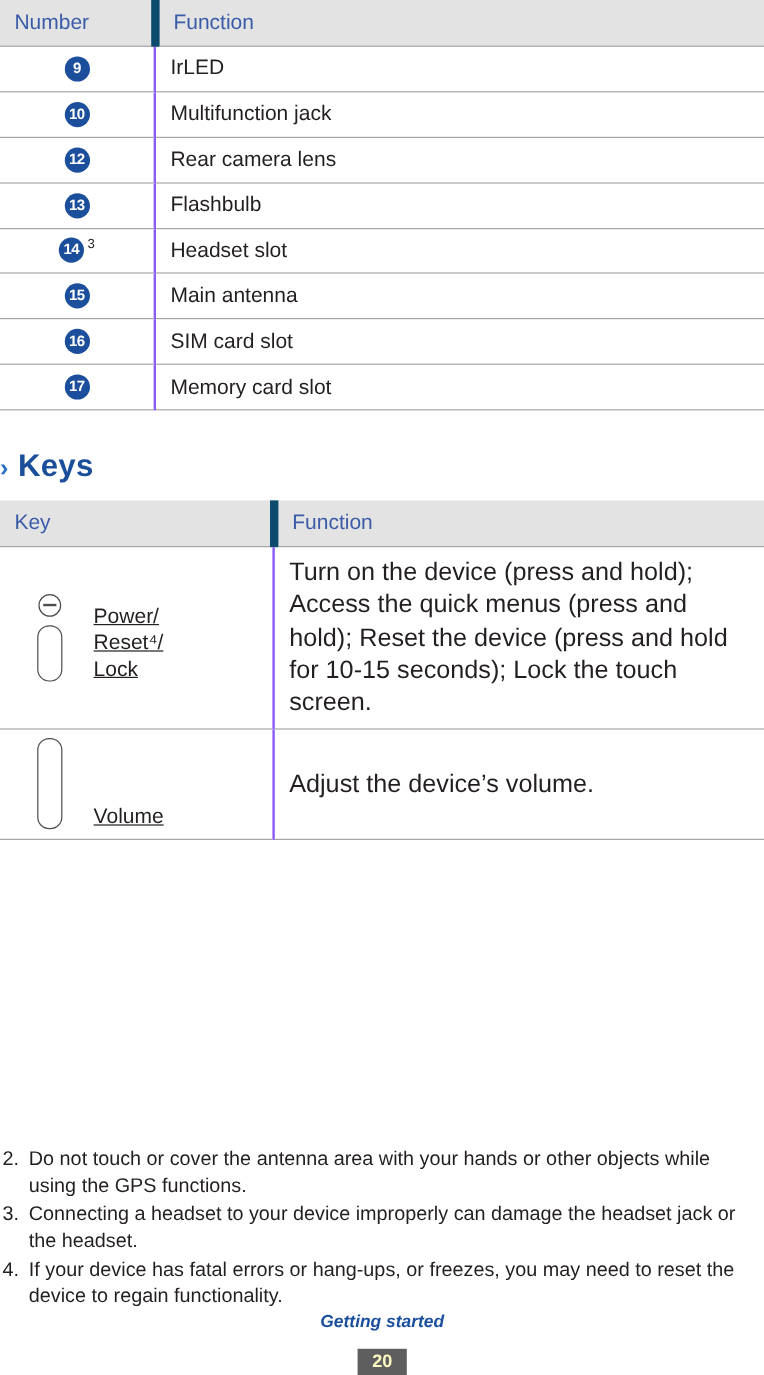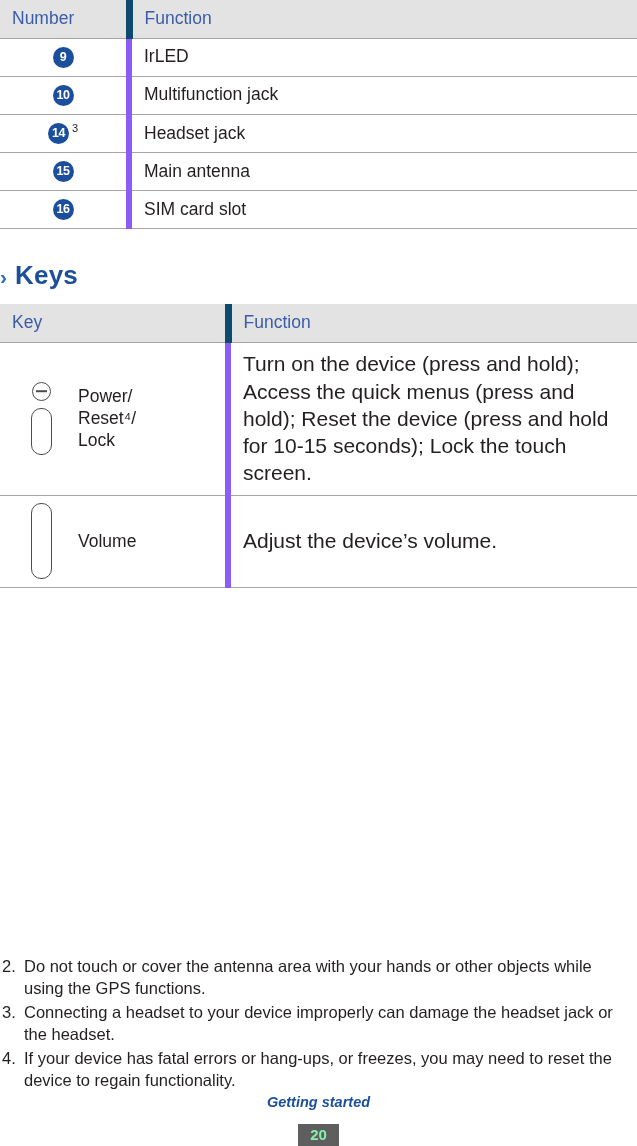--- a/index.html
+++ b/index.html
@@ -36,21 +36,21 @@
   }
   .tbl-numbers thead th { border-top: none; }
   th.divider { border-left: 7px solid #0c4a6e; }
 
   td {
     font-size: 17.5px;
     padding: 7px 12px 8px 12px;
     border-bottom: 1px solid #a6a6a6;
     vertical-align: middle;
   }
-  td.divider { border-left: 6px solid #8b5cf6; }
+  td.divider { border-left: 2px solid #8b5cf6; }
   td.numcell {
     text-align: center;
     padding-left: 0;
     padding-right: 0;
   }
 
   
   .circ {
     display: inline-block;
     width: 21px;
@@ -88,23 +88,24 @@
   .section-title {
     color: #1b4f9c;
     font-size: 26px;
     font-weight: bold;
     letter-spacing: 0.2px;
   }
 
   
   .keycell {
     display: flex;
-    align-items: center;
+    align-items: flex-end;
     gap: 18px;
     padding-left: 10px;
+    text-decoration: underline;
   }
   .keylabel {
     font-size: 17.5px;
     line-height: 1.26;
   }
   .key-glyph {
     width: 38px;
     flex: 0 0 38px;
     display: flex;
     flex-direction: column;
@@ -167,21 +168,21 @@
   .footer-label {
     color: #1b4f9c;
     font-size: 14.5px;
     font-weight: bold;
     font-style: italic;
     margin-bottom: 14px;
   }
   .page-badge {
     display: inline-block;
     background: #5e5e5e;
-    color: #86efac;
+    color: #fef9c3;
     font-size: 15px;
     font-weight: bold;
     padding: 2px 12px 3px 12px;
     min-width: 16px;
   }
 </style>
 </head>
 <body>
 
 <table class="tbl-numbers">
@@ -198,30 +199,42 @@
   <tbody>
     <tr>
       <td class="numcell"><span class="circ">9</span></td>
       <td class="divider">IrLED</td>
     </tr>
     <tr>
       <td class="numcell"><span class="circ">10</span></td>
       <td class="divider">Multifunction jack</td>
     </tr>
     <tr>
+      <td class="numcell"><span class="circ">12</span></td>
+      <td class="divider">Rear camera lens</td>
+    </tr>
+    <tr>
+      <td class="numcell"><span class="circ">13</span></td>
+      <td class="divider">Flashbulb</td>
+    </tr>
+    <tr>
       <td class="numcell"><span class="circ">14</span><span class="sup">3</span></td>
-      <td class="divider">Headset jack</td>
+      <td class="divider">Headset slot</td>
     </tr>
     <tr>
       <td class="numcell"><span class="circ">15</span></td>
       <td class="divider">Main antenna</td>
     </tr>
     <tr>
       <td class="numcell"><span class="circ">16</span></td>
       <td class="divider">SIM card slot</td>
+    </tr>
+    <tr>
+      <td class="numcell"><span class="circ">17</span></td>
+      <td class="divider">Memory card slot</td>
     </tr>
   </tbody>
 </table>
 
 <div class="section-head">
   <span class="chev">›</span>
   <span class="section-title">Keys</span>
 </div>
 
 <table class="tbl-keys">

